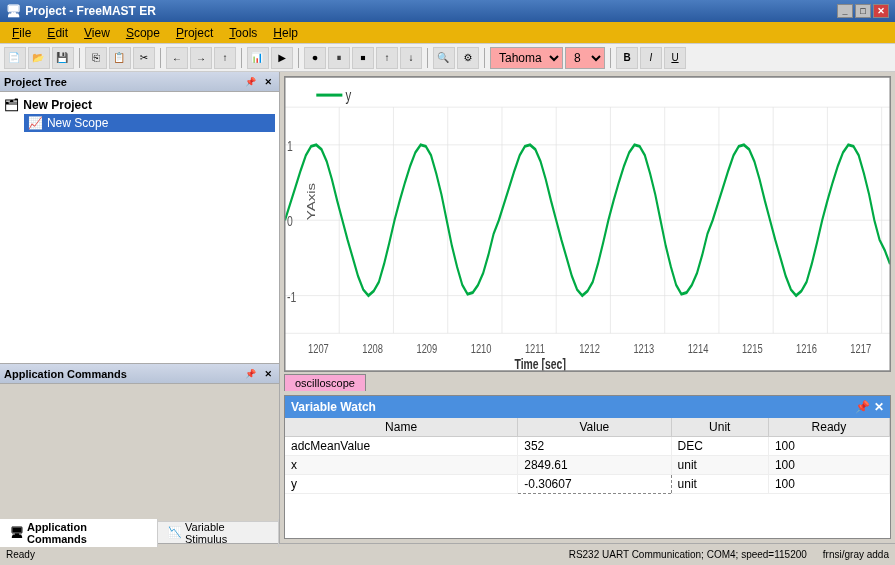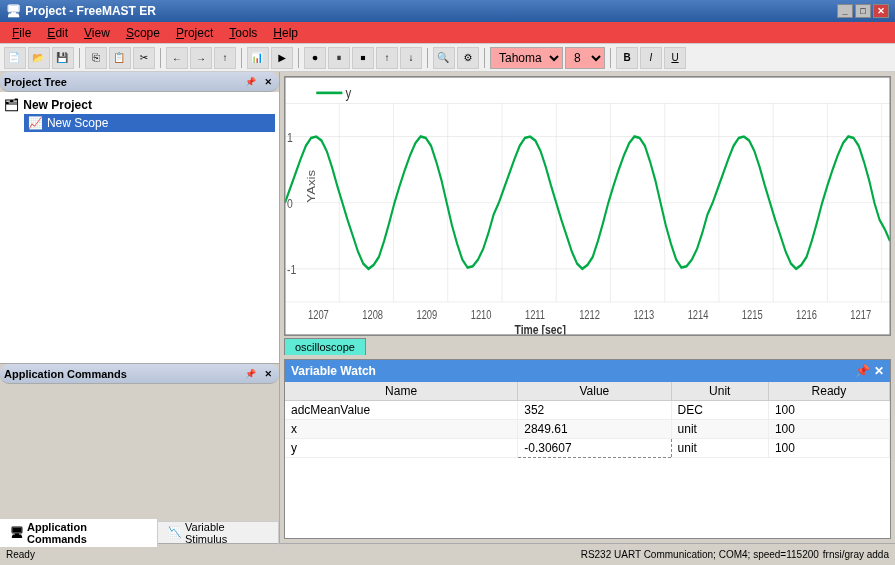--- a/index.html
+++ b/index.html
@@ -25,21 +25,21 @@
       width: 16px; height: 14px;
       font-size: 9px;
       display: flex; align-items: center; justify-content: center;
       cursor: pointer;
       color: #000;
     }
     .title-btn.close { background: #d04040; color: white; }
 
     
     .menu-bar {
-      background: #ef4444;
+      background: #eab308;
       border-bottom: 1px solid #ccc;
       height: 22px;
       display: flex;
       align-items: center;
       padding: 0 4px;
     }
     .menu-item {
       padding: 2px 8px;
       font-size: 12px;
       cursor: pointer;
@@ -93,21 +93,20 @@
     .panel-header {
       background: linear-gradient(to bottom, #d0d8e8, #b8c4d8);
       border-bottom: 1px solid #aaa;
       height: 20px;
       display: flex;
       align-items: center;
       justify-content: space-between;
       padding: 0 4px;
       font-size: 11px;
       font-weight: bold;
-      border-radius: 9px;
     }
     .panel-header-btns { display: flex; gap: 2px; }
     .panel-header-btn { font-size: 9px; cursor: pointer; padding: 1px 3px; }
 
     
     .project-tree {
       flex: 1;
       background: white;
       overflow: auto;
       padding: 4px;
@@ -184,32 +183,32 @@
       margin-top: 2px;
     }
     .scope-tab {
       background: #d4d0c8;
       border: 1px solid #888;
       border-bottom: none;
       padding: 2px 10px;
       font-size: 11px;
       cursor: pointer;
     }
-    .scope-tab.active { background: #5eead4; }
+    .scope-tab.active { background: #f9a8d4; }
 
     
     .chart-inner {
       position: relative;
       width: 100%;
       height: 100%;
     }
 
     
     .var-watch {
-      height: 180px;
+      height: 144px;
       background: white;
       margin: 0 4px 4px 4px;
       border: 1px solid #888;
       display: flex;
       flex-direction: column;
       justify-content: space-between;
     }
     .var-watch-header {
       background: #4a8fdf;
       color: white;
@@ -250,21 +249,21 @@
     .status-bar {
       background: #d4d0c8;
       border-top: 1px solid #aaa;
       height: 22px;
       display: flex;
       align-items: center;
       justify-content: space-between;
       padding: 0 6px;
       font-size: 10px;
     }
-    .status-right { display: flex; gap: 4px; }
+    .status-right { display: flex; gap: 16px; }
 
     
     .grid-line { stroke: #e0e0e0; stroke-width: 0.5; }
     .wave-line { stroke: #00aa44; stroke-width: 2; fill: none; }
     .scope-legend-line { stroke: #00aa44; stroke-width: 2; }
 
     .app-cmd-panel {
       flex: 1;
       background: #d4d0c8;
     }

